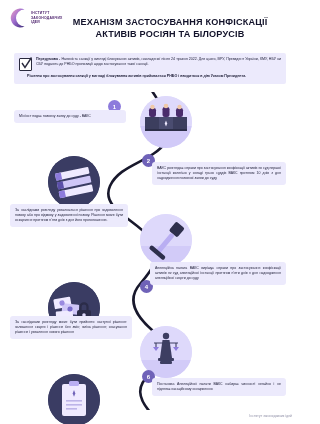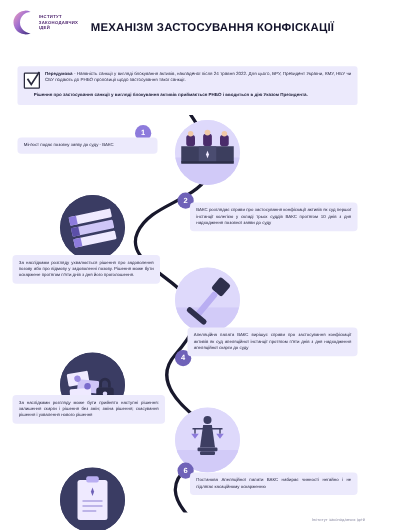--- a/index.html
+++ b/index.html
@@ -71,20 +71,21 @@
       </span>
       <span class="logo-text">
         <div>ІНСТИТУТ</div>
         <div>ЗАКОНОДАВЧИХ</div>
         <div>ІДЕЙ</div>
       </span>
     </div>
 
     <div class="title">
       <div class="title-line">МЕХАНІЗМ ЗАСТОСУВАННЯ КОНФІСКАЦІЇ</div>
+      <div class="title-line">АКТИВІВ РОСІЯН ТА БІЛОРУСІВ</div>
     </div>
   </div>
 
   <div class="preamble">
     <div class="pre-row">
       <span class="check">
         <svg viewBox="0 0 13 13" aria-hidden="true">
           <path d="M2 6 L5 10.5 L11.5 0.5" fill="none" stroke="#2a2a3e" stroke-width="1.4"></path>
         </svg>
       </span>

